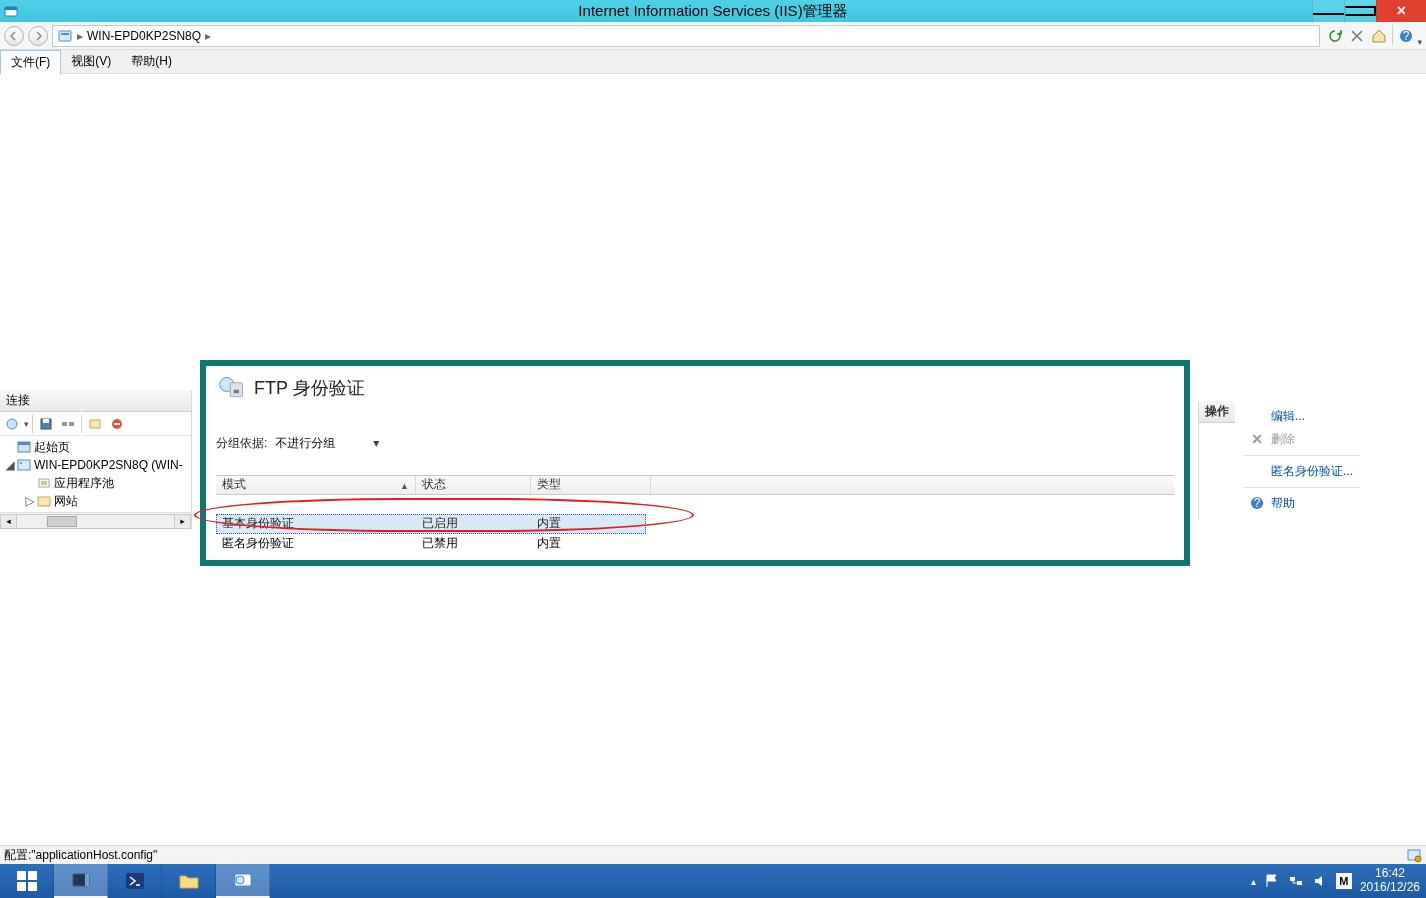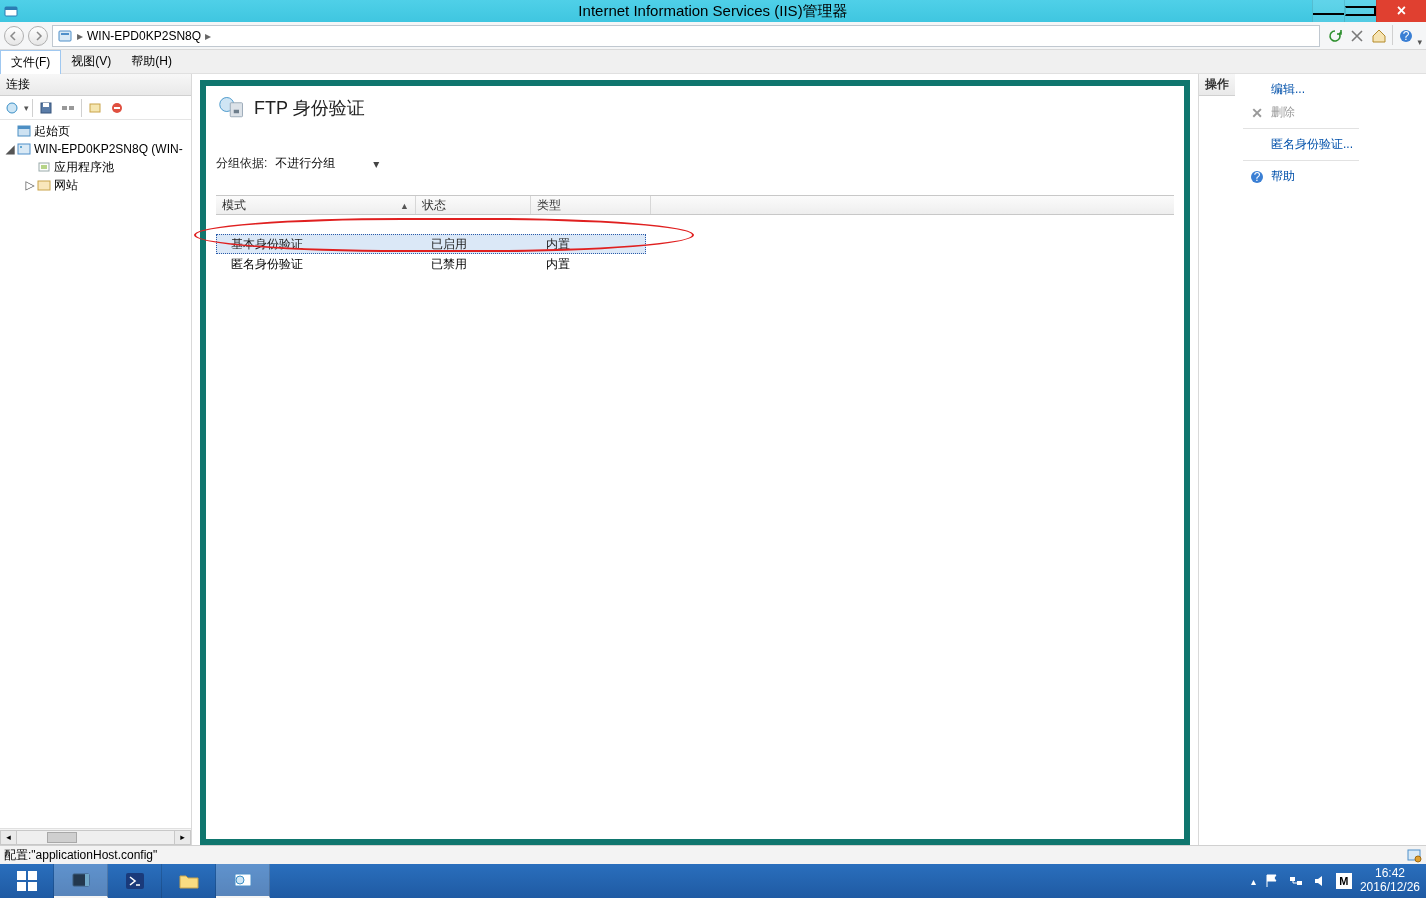--- a/index.html
+++ b/index.html
@@ -27,21 +27,21 @@
 .addr-icons{display:flex;gap:0;}
 .addr-icons .ai{width:22px;height:22px;display:flex;align-items:center;justify-content:center;border:1px solid transparent;cursor:default;}
 .addr-icons .divider{width:1px;height:20px;background:#d0d0d0;margin:0 2px;}
 
 
 .menubar{height:24px;background:#f0f0f0;border-bottom:1px solid #e0e0e0;display:flex;align-items:center;}
 .menubar .mi{padding:0 10px;height:24px;display:flex;align-items:center;cursor:default;}
 .menubar .mi.active{background:#fff;border:1px solid #a0c8f0;border-bottom:none;position:relative;}
 
 
-.body{display:flex;height:calc(898px - 22px - 28px - 24px - 19px - 34px);}
+.body{display:flex;height:calc(898px - 22px - 28px - 24px - 19px - 34px);align-items:center;}
 
 
 .conn{width:192px;border-right:1px solid #d9d9d9;background:#fff;display:flex;flex-direction:column;}
 .conn-header{height:22px;background:linear-gradient(#f7f7f7,#e9e9e9);border-bottom:1px solid #d0d0d0;padding:0 6px;display:flex;align-items:center;font-weight:normal;}
 .conn-toolbar{height:24px;border-bottom:1px solid #e5e5e5;display:flex;align-items:center;padding:0 2px;gap:2px;}
 .tb-btn{width:20px;height:20px;display:flex;align-items:center;justify-content:center;cursor:default;}
 .tb-sep{width:1px;height:18px;background:#d0d0d0;margin:0 1px;}
 .tree{flex:1;overflow:hidden;padding:2px 0;}
 .tree .node{display:flex;align-items:center;height:18px;white-space:nowrap;cursor:default;}
 .tree .indent0{padding-left:4px;}
@@ -64,21 +64,21 @@
 .group-label{color:#222;}
 .group-arrow{margin-left:-4px;color:#444;}
 .grid-head{display:flex;border-top:1px solid #c8c8c8;border-bottom:1px solid #c8c8c8;background:linear-gradient(#fbfbfb,#eeeeee);height:20px;}
 .grid-head .gh{padding:2px 6px;border-right:1px solid #d7d7d7;color:#333;display:flex;align-items:center;gap:4px;position:relative;}
 .sort-ind{position:absolute;right:6px;top:5px;font-size:9px;color:#555;}
 .col-mode{width:200px;}
 .col-state{width:115px;}
 .col-type{flex:1;max-width:120px;}
 .grid-body{position:relative;}
 .grid-row{display:flex;height:20px;align-items:center;}
-.grid-row .gc{padding:2px 15px;}
+.grid-row .gc{padding:2px 6px;}
 .grid-row .col-mode{width:200px;}
 .grid-row .col-state{width:115px;}
 .grid-row .col-type{width:115px;}
 .grid-row.selected{background:#dbe8f7;outline:1px dotted #2a5aa8;outline-offset:-1px;}
 .grid-row.selected .gc{color:#1a1a1a;}
 
 .ellipse{position:absolute;border:2px solid #e02020;border-radius:50%/60%;pointer-events:none;}
 
 .view-tabs{height:24px;display:flex;align-items:flex-end;gap:4px;margin-top:4px;padding-left:0;}
 .view-tab{display:flex;align-items:center;gap:4px;padding:2px 8px;border:1px solid #c7c7c7;border-bottom:0;background:linear-gradient(#fdfdfd,#ececec);cursor:default;}

